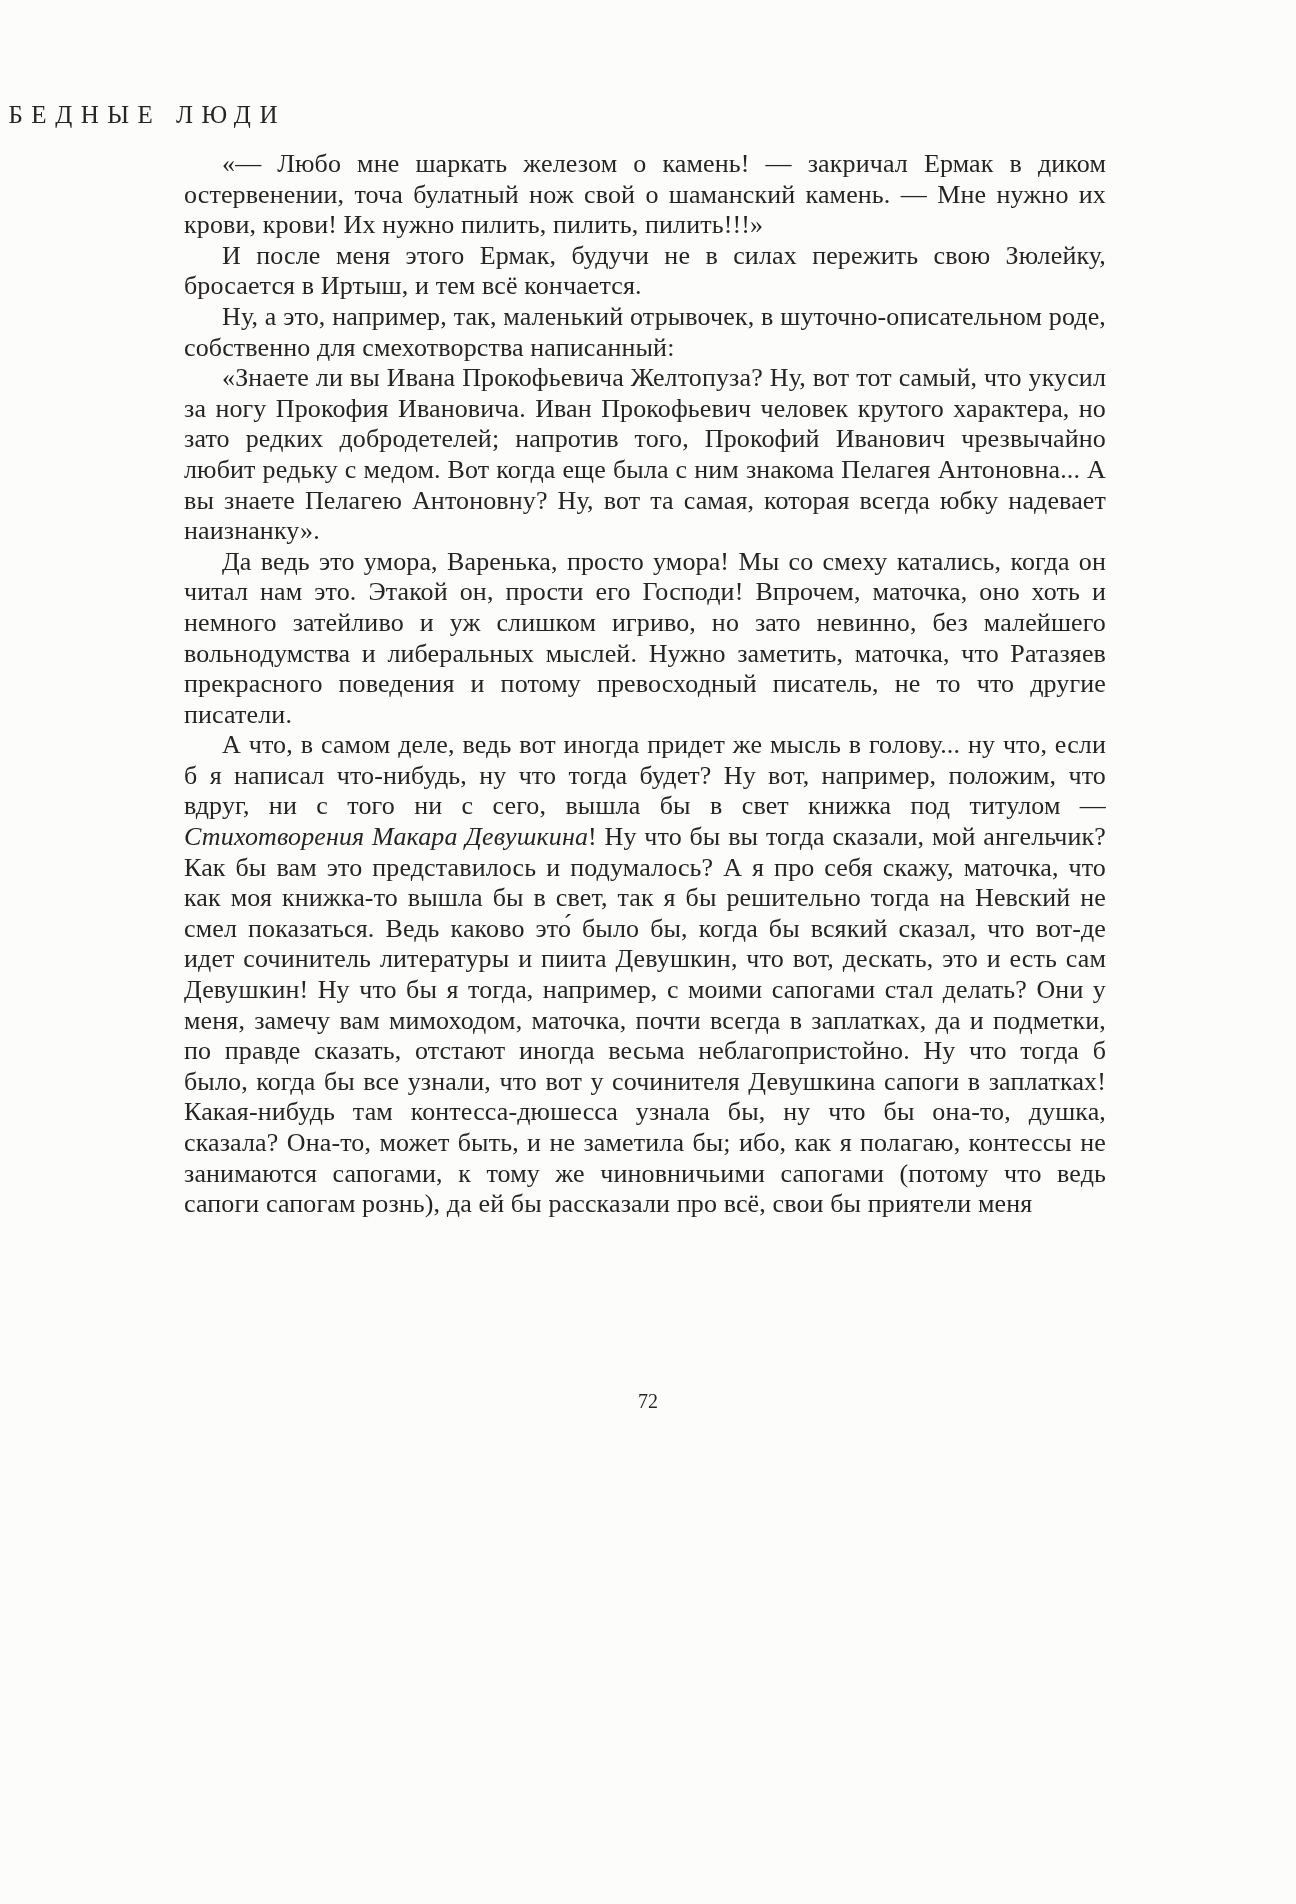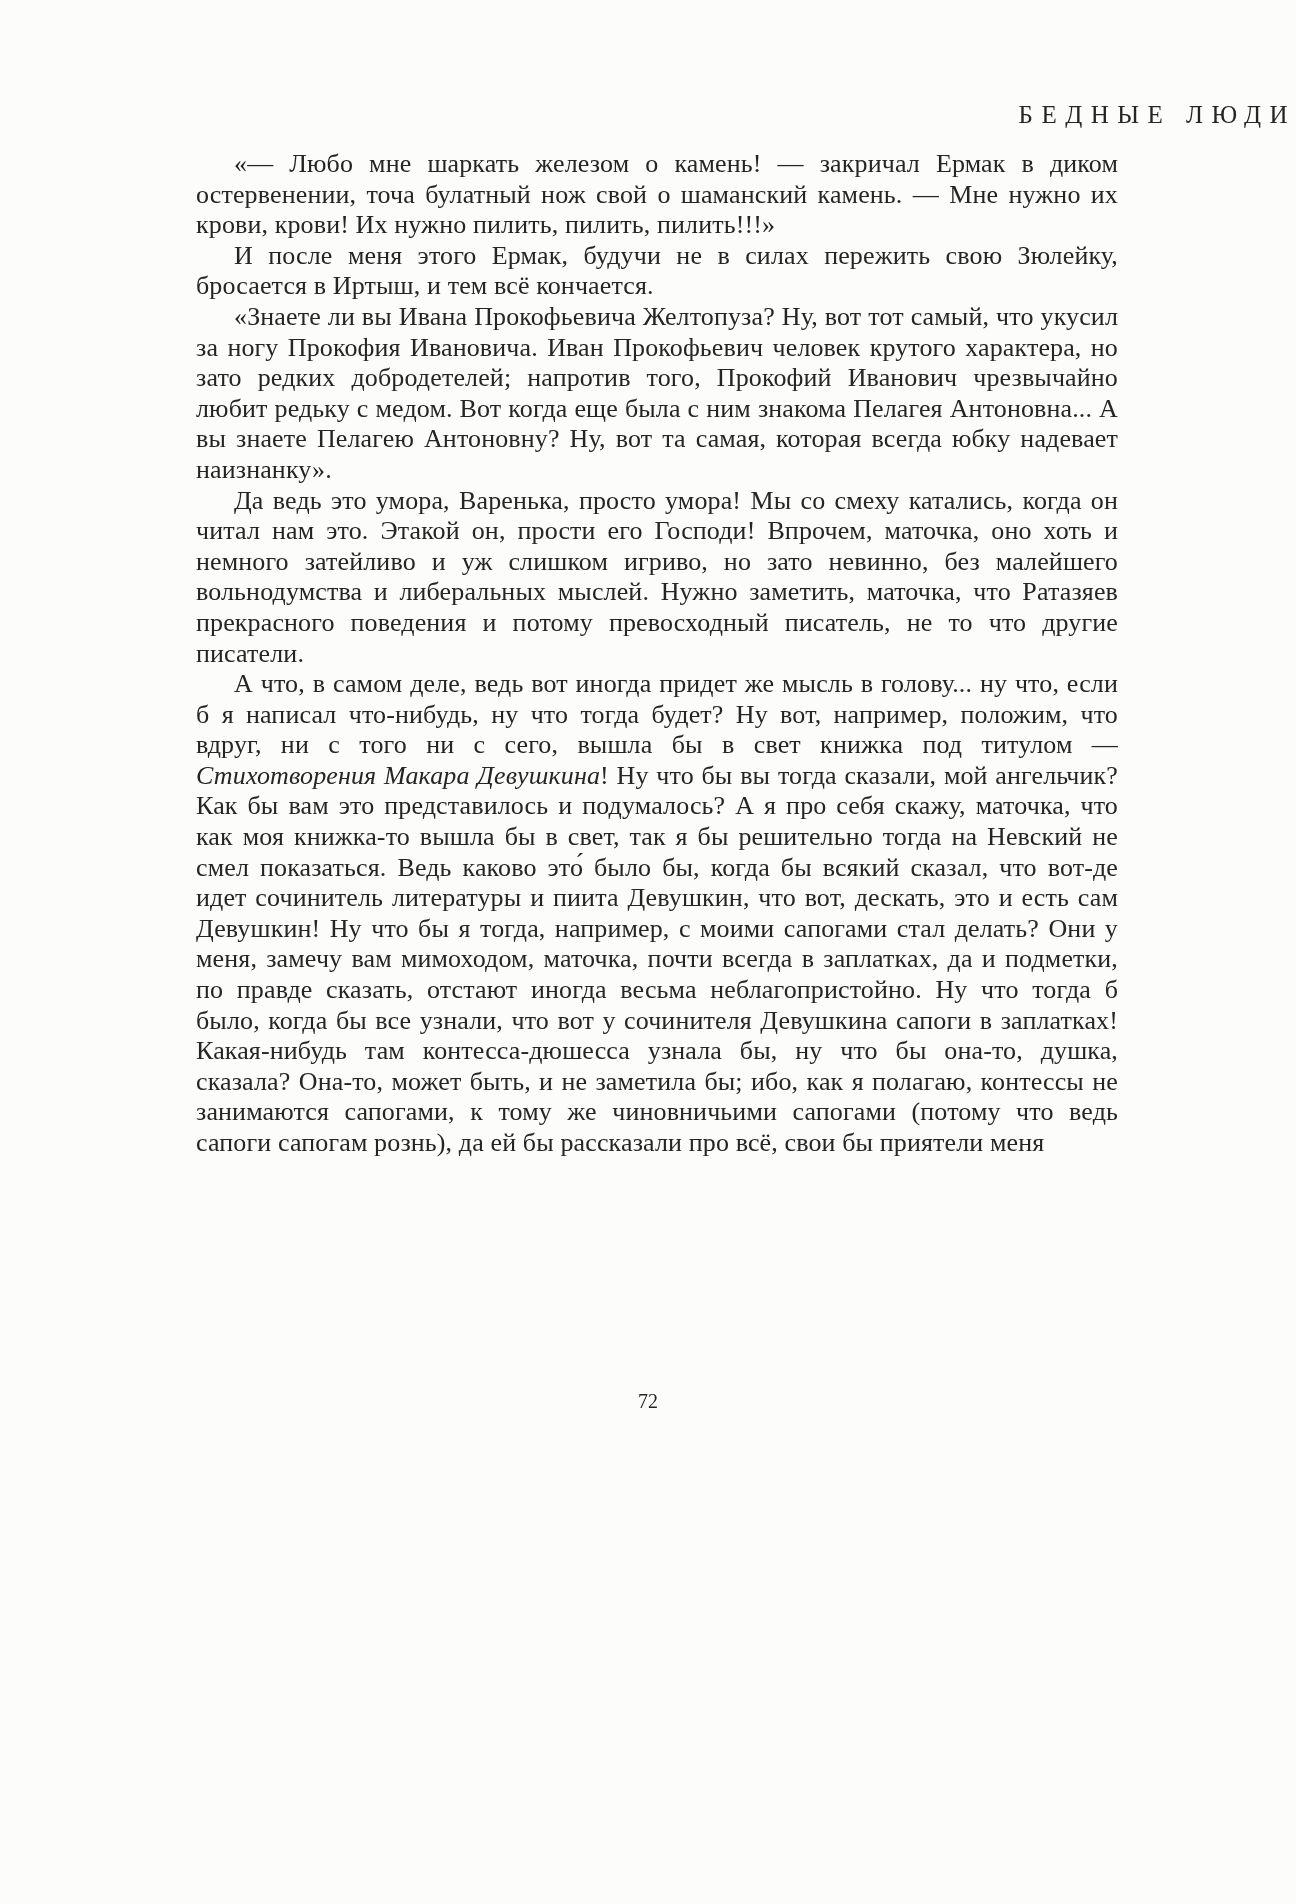--- a/index.html
+++ b/index.html
@@ -15,30 +15,30 @@
     background: #fcfcfa;
     font-family: "Liberation Serif", "DejaVu Serif", serif;
     color: #262524;
     overflow: hidden;
   }
   .running-head {
     position: absolute;
     top: 101px;
     left: 0;
     width: 100%;
-    text-align: right;
+    text-align: left;
     font-size: 25px;
     letter-spacing: 0.34em;
     text-indent: 0.34em; 
     white-space: nowrap;
   }
   .text-block {
     position: absolute;
     top: 149px;
-    left: 196px;
+    left: 184px;
     width: 922px;
     font-size: 26px;
     line-height: 30.6px;
     text-align: justify;
     letter-spacing: 0.005em;
   }
   .para {
     margin: 0;
     text-indent: 38px;
   }
@@ -56,19 +56,20 @@
 </style>
 </head>
 <body>
 
 <div class="page">
   <div class="running-head">БЕДНЫЕ ЛЮДИ</div>
 
   <div class="text-block">
       <p class="para"><span class="">«— Любо мне шаркать железом о камень! — закричал Ермак в диком остервенении, точа булатный нож свой о шаманский камень. — Мне нужно их крови, крови! Их нужно пилить, пилить, пилить!!!»</span></p>
       <p class="para"><span class="">И после меня этого Ермак, будучи не в силах пережить свою Зюлейку, бросается в Иртыш, и тем всё кончается.</span></p>
+      <p class="para"><span class="">Ну, а это, например, так, маленький отрывочек, в шуточно-описательном роде, собственно для смехотворства написанный:</span></p>
       <p class="para"><span class="">«Знаете ли вы Ивана Прокофьевича Желтопуза? Ну, вот тот самый, что укусил за ногу Прокофия Ивановича. Иван Прокофьевич человек крутого характера, но зато редких добродетелей; напротив того, Прокофий Иванович чрезвычайно любит редьку с медом. Вот когда еще была с ним знакома Пелагея Антоновна... А вы знаете Пелагею Антоновну? Ну, вот та самая, которая всегда юбку надевает наизнанку».</span></p>
       <p class="para"><span class="">Да ведь это умора, Варенька, просто умора! Мы со смеху катались, когда он читал нам это. Этакой он, прости его Господи! Впрочем, маточка, оно хоть и немного затейливо и уж слишком игриво, но зато невинно, без малейшего вольнодумства и либеральных мыслей. Нужно заметить, маточка, что Ратазяев прекрасного поведения и потому превосходный писатель, не то что другие писатели.</span></p>
       <p class="para"><span class="">А что, в самом деле, ведь вот иногда придет же мысль в голову... ну что, если б я написал что-нибудь, ну что тогда будет? Ну вот, например, положим, что вдруг, ни с того ни с сего, вышла бы в свет книжка под титулом — </span><span class="italic">Стихотворения Макара Девушкина</span><span class="">! Ну что бы вы тогда сказали, мой ангельчик? Как бы вам это представилось и подумалось? А я про себя скажу, маточка, что как моя книжка-то вышла бы в свет, так я бы решительно тогда на Невский не смел показаться. Ведь каково это́ было бы, когда бы всякий сказал, что вот-де идет сочинитель литературы и пиита Девушкин, что вот, дескать, это и есть сам Девушкин! Ну что бы я тогда, например, с моими сапогами стал делать? Они у меня, замечу вам мимоходом, маточка, почти всегда в заплатках, да и подметки, по правде сказать, отстают иногда весьма неблагопристойно. Ну что тогда б было, когда бы все узнали, что вот у сочинителя Девушкина сапоги в заплатках! Какая-нибудь там контесса-дюшесса узнала бы, ну что бы она-то, душка, сказала? Она-то, может быть, и не заметила бы; ибо, как я полагаю, контессы не занимаются сапогами, к тому же чиновничьими сапогами (потому что ведь сапоги сапогам рознь), да ей бы рассказали про всё, свои бы приятели меня</span></p>
     </div>
 
   <div class="folio">72</div>
 </div>
 
 </body></html>

